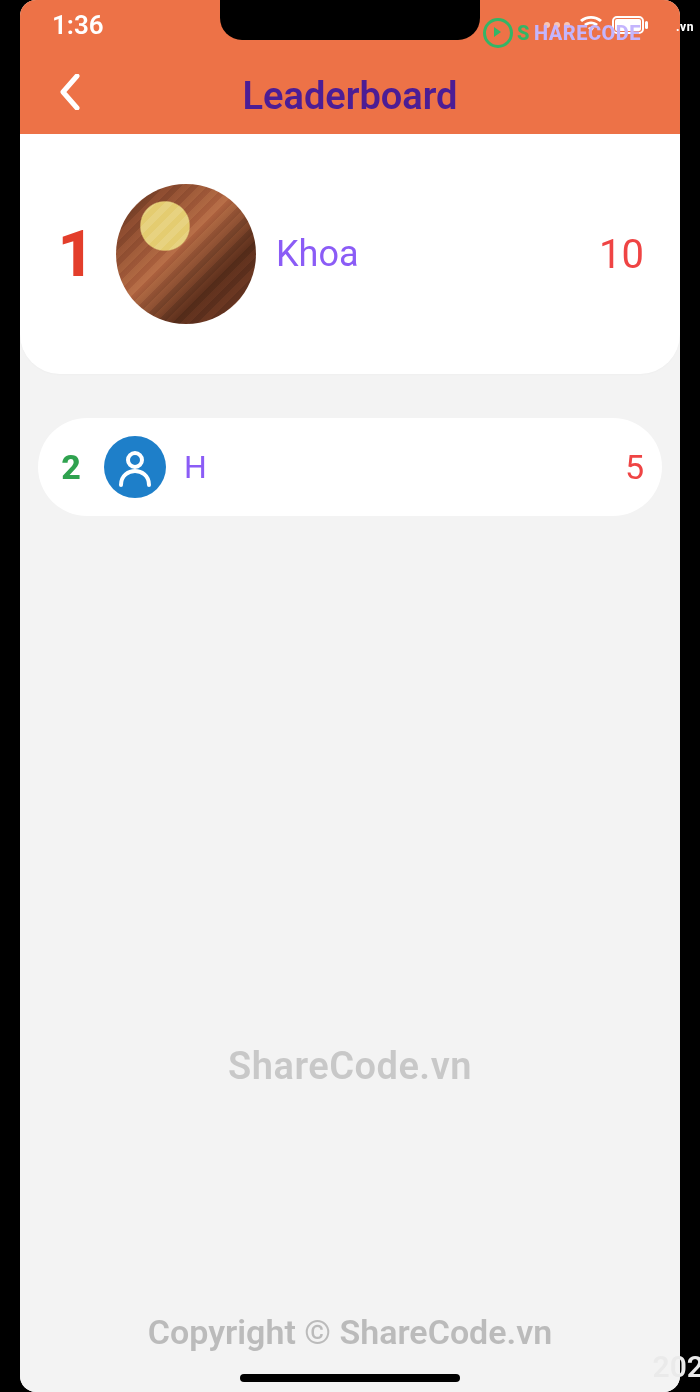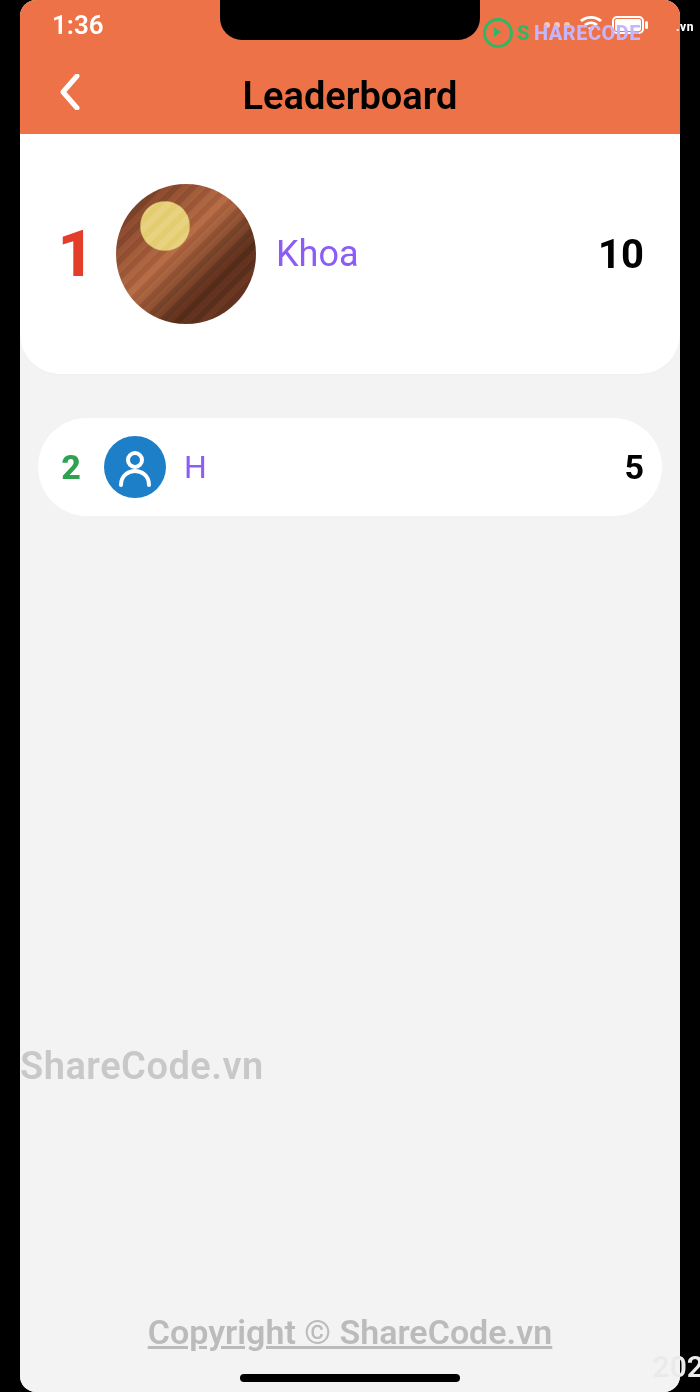--- a/index.html
+++ b/index.html
@@ -63,21 +63,21 @@
       position: absolute;
       left: 30px;
       bottom: 22px;
       width: 40px; height: 40px;
       display: flex; align-items: center; justify-content: center;
       cursor: pointer;
     }
     .header-title {
       font-size: 38px;
       font-weight: 600;
-      color: #000000;
+      color: #4c1d95;
       margin-top: 8px;
     }
 
     
     .content {
       position: absolute;
       top: 134px; left: 0; right: 0; bottom: 0;
       background: #F3F3F3;
       padding: 0;
     }
@@ -138,43 +138,42 @@
     .name {
       font-size: 36px;
       font-weight: 400;
       color: #8b5cf6;
       flex: 1;
     }
     .name-small { font-size: 32px; }
 
     .score {
       font-size: 40px;
-      font-weight: 700;
-      color: #000000;
+      font-weight: 400;
+      color: #ef4444;
     }
     .score-small { font-size: 34px; }
 
     
     .watermark-center {
       position: absolute;
       top: 910px; left: 0; right: 0;
-      text-align: left;
+      text-align: center;
       font-size: 38px;
       font-weight: 600;
       color: rgba(120,120,120,0.35);
       letter-spacing: 0.5px;
     }
     .watermark-bottom {
       position: absolute;
       bottom: 40px; left: 0; right: 0;
       text-align: center;
       font-size: 34px;
       font-weight: 600;
       color: rgba(120,120,120,0.45);
-      text-decoration: underline;
     }
 
     
     .home-indicator {
       position: absolute;
       bottom: 10px; left: 50%;
       transform: translateX(-50%);
       width: 220px; height: 8px;
       background: #000;
       border-radius: 6px;

